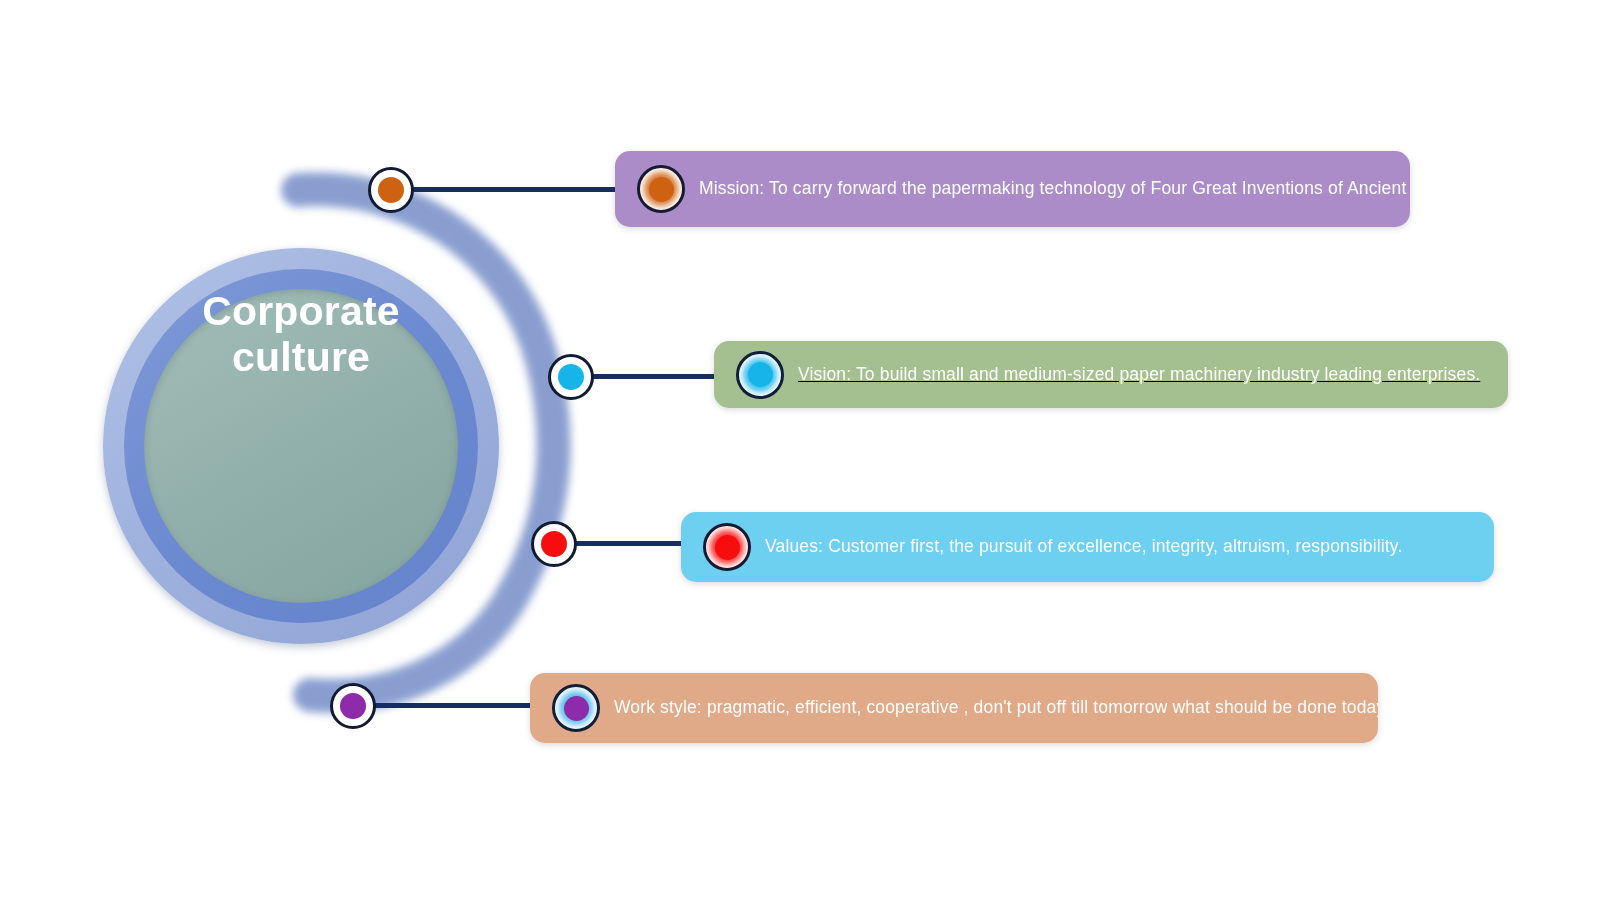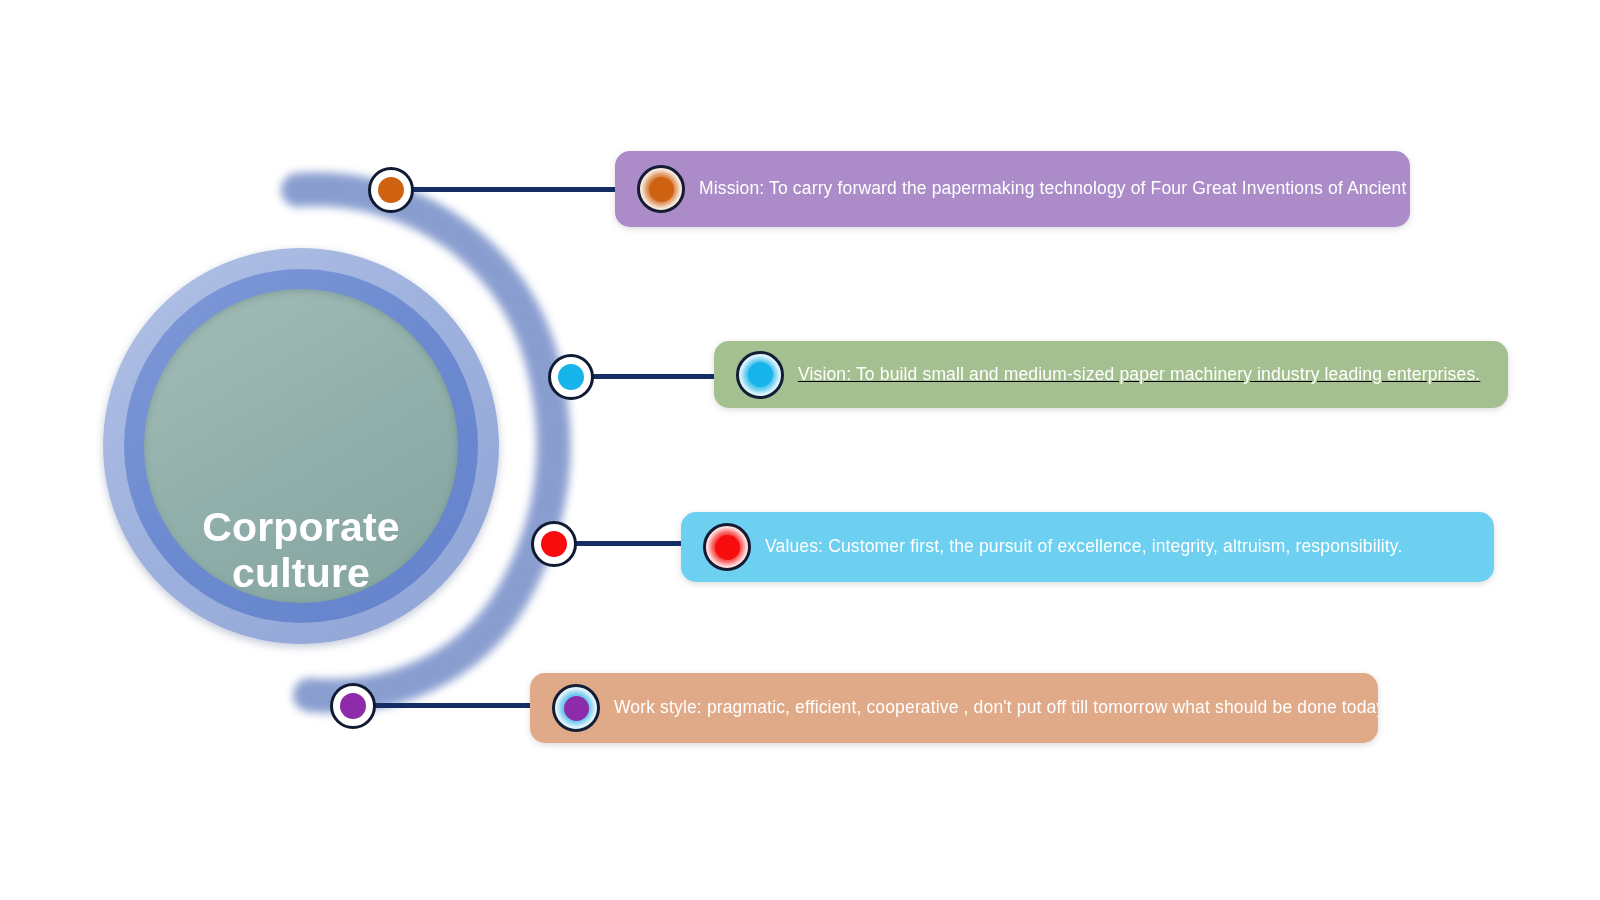--- a/index.html
+++ b/index.html
@@ -56,21 +56,21 @@
   }
   .hub-core {
     position: absolute;
     left: 20px;
     top: 20px;
     right: 20px;
     bottom: 20px;
     border-radius: 50%;
     background: linear-gradient(150deg, #a2bdb8 0%, #92b0ab 50%, #84a49f 100%);
     display: flex;
-    align-items: flex-end;
+    align-items: flex-start;
     justify-content: center;
     box-shadow: inset 0 2px 7px rgba(40, 70, 70, .22);
   }
   .hub-title {
     color: #ffffff;
     font-size: 41px;
     font-weight: bold;
     line-height: 1.12;
     text-align: center;
     letter-spacing: .2px;

